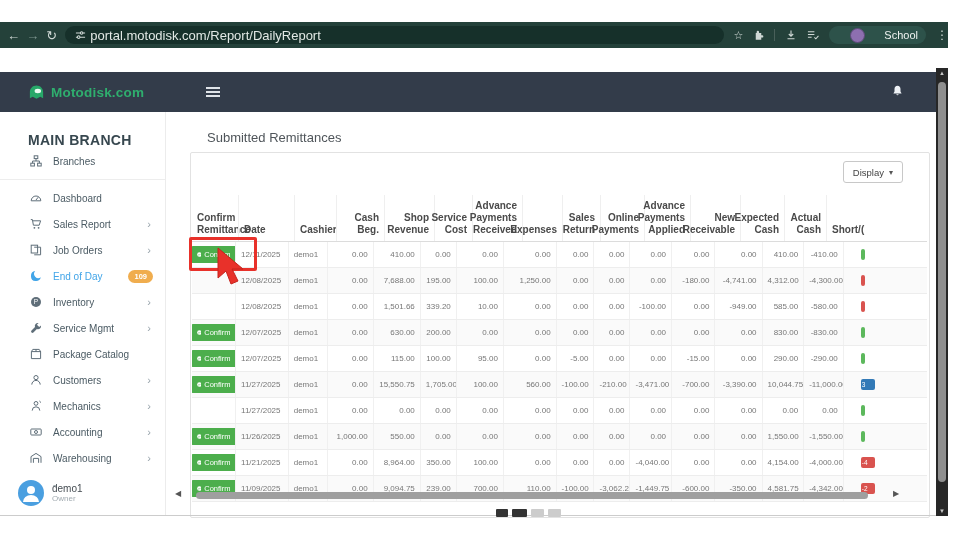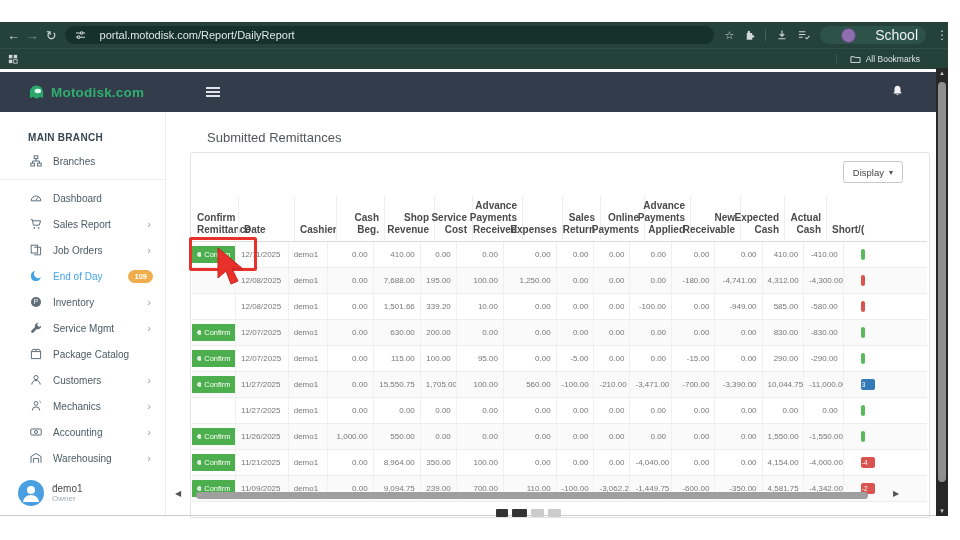--- a/index.html
+++ b/index.html
@@ -6,43 +6,43 @@
   #stage{position:relative;width:960px;height:540px;background:#fff;overflow:hidden;
          font-family:"Liberation Sans",sans-serif;-webkit-font-smoothing:antialiased;}
   .abs{position:absolute;}
 
   
   #browser-toolbar{top:22px;left:0;width:948px;height:26px;background:#24413a;display:flex;align-items:center;}
   .navbtn{color:#cfd8d5;font-size:13px;width:20px;text-align:center;cursor:default;}
   .navbtn.dim{color:#7d968f;}
   #url-pill{margin-left:4px;width:668px;height:18px;background:#16302a;border-radius:9px;
             display:flex;align-items:center;padding:0 10px;}
-  #url-text{color:#e2e8e5;font-size:11px;margin-left:14px;white-space:nowrap;}
+  #url-text{color:#e2e8e5;font-size:13px;margin-left:4px;white-space:nowrap;}
   .tb-ic{color:#cfd8d5;font-size:11px;margin-left:10px;display:flex;align-items:center;}
   .tb-sep{width:1px;height:12px;background:#49605a;margin-left:10px;}
   #profile-chip{margin-left:10px;height:18px;background:#2d524a;border-radius:9px;display:flex;
                 align-items:center;padding:0 8px 0 2px;}
   #profile-avatar{width:13px;height:13px;border-radius:50%;background:#8d6fb0;border:1px solid #5d4a79;}
-  #profile-chip span{color:#eef2f0;font-size:14px;margin-left:19px;}
+  #profile-chip span{color:#eef2f0;font-size:11px;margin-left:19px;}
   #bookmarks-bar{top:48px;left:0;width:948px;height:20px;background:#24413a;border-top:1px solid rgba(255,255,255,.07);
                  display:flex;align-items:center;}
   #all-bookmarks{position:absolute;right:28px;display:flex;align-items:center;color:#dfe5e2;font-size:8.5px;}
 
   
   #app-header{top:72px;left:0;width:936px;height:40px;background:#333c4a;display:flex;align-items:center;}
   #logo{display:flex;align-items:center;margin-left:28px;}
   #logo-text{color:#2fae6e;font-size:13.5px;font-weight:bold;margin-left:6px;letter-spacing:.2px;}
   #burger{margin-left:62px;width:14px;height:10px;position:relative;cursor:pointer;}
   #burger i{position:absolute;left:0;width:14px;height:2px;background:#dfe3e8;}
   #burger i:nth-child(2){top:4px}#burger i:nth-child(3){top:8px}
   #bell{position:absolute;right:32px;color:#eef1f5;}
 
   
   #sidebar{top:112px;left:0;width:165px;height:404px;background:#fff;border-right:1px solid #ececec;}
-  #branch-label{position:absolute;top:20px;left:28px;font-size:10px;font-weight:bold;color:#37474f;letter-spacing:.3px;}
+  #branch-label{position:absolute;top:20px;left:28px;font-size:14px;font-weight:bold;color:#37474f;letter-spacing:.3px;}
   #sidebar-items{position:absolute;top:36px;left:0;width:165px;}
   .sb-item{height:26px;display:flex;align-items:center;position:relative;color:#4a5a63;cursor:pointer;}
   .sb-item .ic{width:13px;margin-left:30px;color:#5f6e79;display:flex;}
   .sb-item .lbl{font-size:10px;margin-left:10px;}
   .sb-item .chev{position:absolute;right:14px;color:#97a3ab;font-size:11px;line-height:10px;}
   .sb-item.active,.sb-item.active .ic{color:#42a5e8;}
   .sb-item.muted{color:#9aa5ab;}
   .sb-badge{position:absolute;right:12px;background:#f0ad4e;color:#fff;font-size:7.5px;font-weight:bold;
             border-radius:8px;padding:2px 6px;}
   .sb-divider{height:1px;background:#ededed;margin:5px 0;}
@@ -126,37 +126,20 @@
           <path d="M1 2.4h7M1 5.4h7M1 8.4h4M8 8.6l1.6 1.6L12.4 7"></path>
         </svg>
     </span>
     <div id="profile-chip">
       <span id="profile-avatar"></span>
       <span>School</span>
     </div>
     <span class="tb-ic" style="font-size:12px">⋮</span>
   </div>
 
-  <div id="bookmarks-bar" class="abs">
-    <span style="margin-left:8px;display:flex">
-      <svg width="10" height="10" viewBox="0 0 12 12" fill="#cfd8d5">
-          <rect x="1" y="1" width="4.2" height="4.2"></rect>
-          <rect x="6.8" y="1" width="4.2" height="4.2"></rect>
-          <rect x="1" y="6.8" width="4.2" height="4.2"></rect>
-          <rect x="6.8" y="6.8" width="4.2" height="4.2" fill="none" stroke="#cfd8d5"></rect>
-        </svg>
-    </span>
-    <div id="all-bookmarks">
-      <span style="color:#49605a;margin-right:10px">│</span>
-      <svg width="11" height="10" viewBox="0 0 12 10" stroke="#dfe5e2" fill="none" stroke-width="1" style="margin-right:5px">
-          <path d="M1 2.5V8.8h10V3.4H5.6L4.6 2.5H1Z"></path>
-        </svg>
-      <span>All Bookmarks</span>
-    </div>
-  </div>
 
   <div id="app-header" class="abs">
     <div id="logo">
       <svg width="17" height="17" viewBox="0 0 18 17">
         <path d="M9 1.2C5 1.2 2 4.3 2 8.3v6.2l3-1.5 4 2 4-2 3 1.5V8.3c0-4-3-7.1-7-7.1Z" fill="#28a869"></path>
         <ellipse cx="10.4" cy="6.9" rx="3.4" ry="2.3" fill="#e9f9f0"></ellipse>
       </svg>
       <span id="logo-text">Motodisk.com</span>
     </div>
     <div id="burger">

